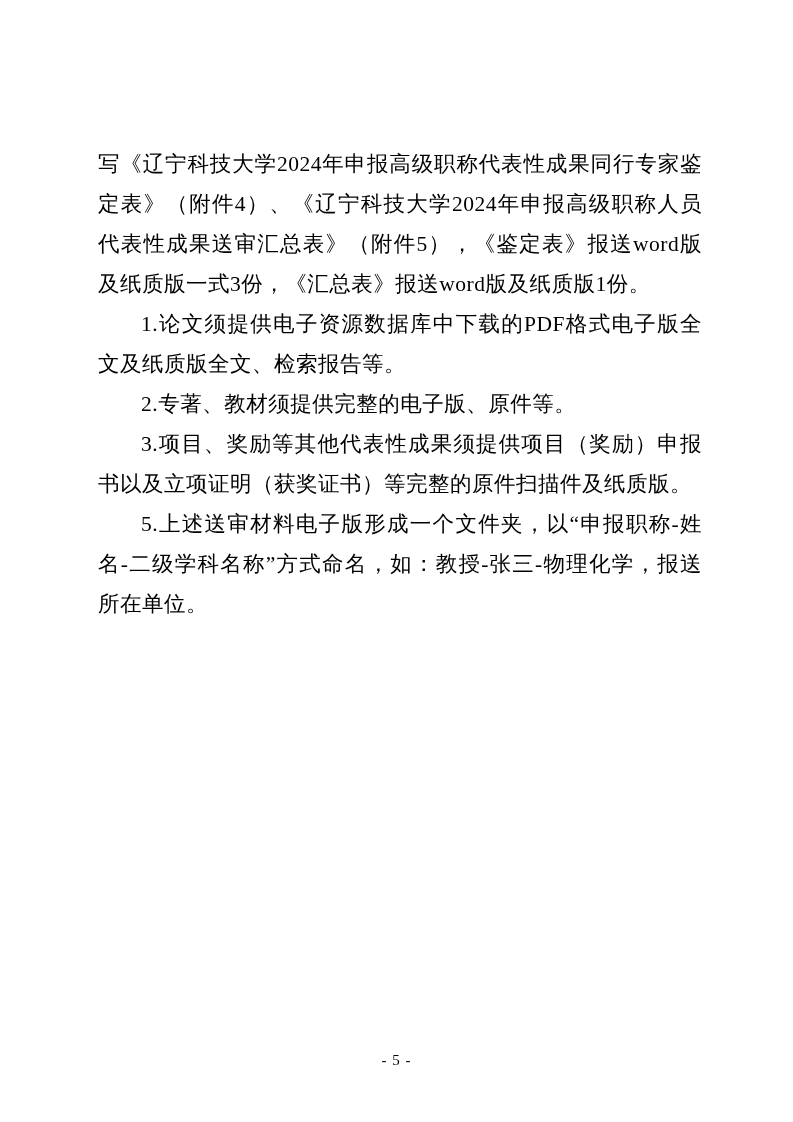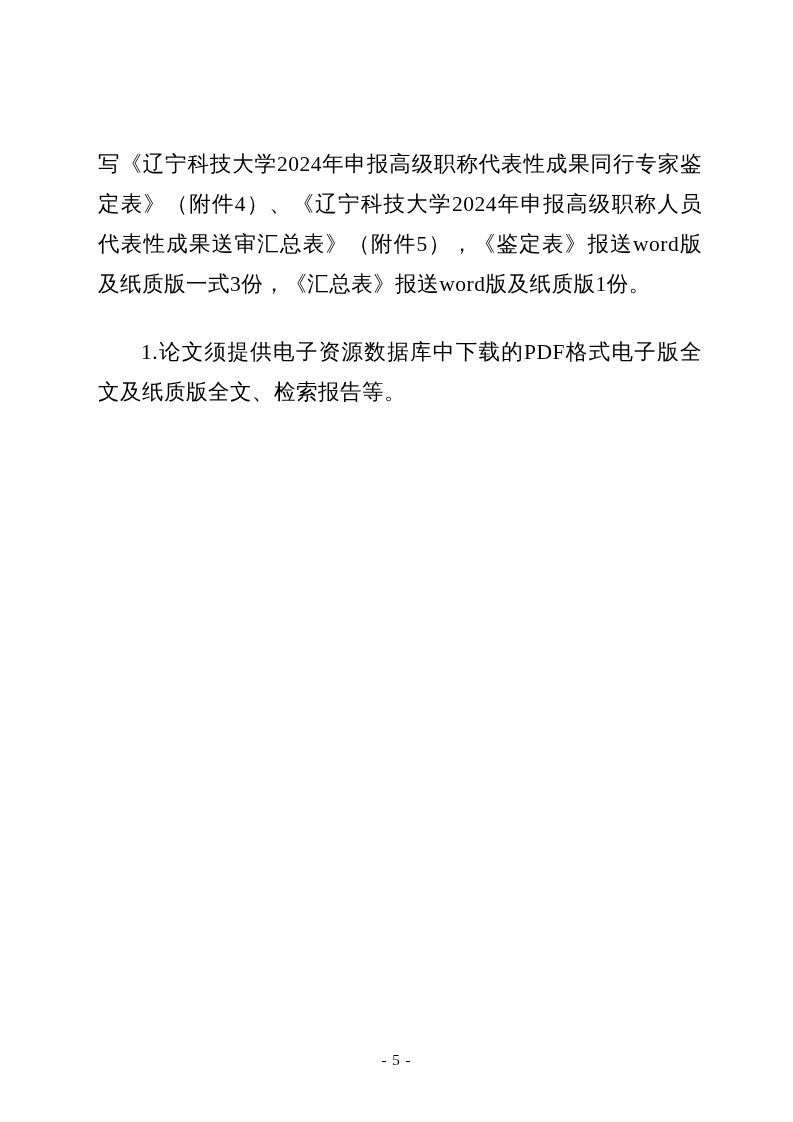--- a/index.html
+++ b/index.html
@@ -28,39 +28,41 @@
     font-size: 21.5px;
     line-height: 40px;
     text-align: justify;
     text-justify: inter-character;
     word-break: break-all;
     letter-spacing: 0.5px;
     color: #000000;
   }
   p.par.indent {
     text-indent: 2em;
-    margin-top: 28px;
   }
   .footer {
     position: absolute;
     left: 0;
     top: 1050px;
     width: 100%;
     text-align: center;
     font-size: 15px;
     line-height: 20px;
     color: #000000;
     letter-spacing: 1px;
   }
 </style>
 </head>
 <body>
 
 <div class="page">
   <div class="text-block">
     <p class="par">写《辽宁科技大学2024年申报高级职称代表性成果同行专家鉴定表》（附件4）、《辽宁科技大学2024年申报高级职称人员代表性成果送审汇总表》（附件5），《鉴定表》报送word版及纸质版一式3份，《汇总表》报送word版及纸质版1份。</p>
     <p class="par indent">1.论文须提供电子资源数据库中下载的PDF格式电子版全文及纸质版全文、检索报告等。</p>
+    <p class="par indent">2.专著、教材须提供完整的电子版、原件等。</p>
+    <p class="par indent">3.项目、奖励等其他代表性成果须提供项目（奖励）申报书以及立项证明（获奖证书）等完整的原件扫描件及纸质版。</p>
+    <p class="par indent">5.上述送审材料电子版形成一个文件夹，以“申报职称-姓名-二级学科名称”方式命名，如：教授-张三-物理化学，报送所在单位。</p>
   </div>
 
   <div class="footer">
     <span>- 5 -</span>
   </div>
 </div>
 
 </body></html>

